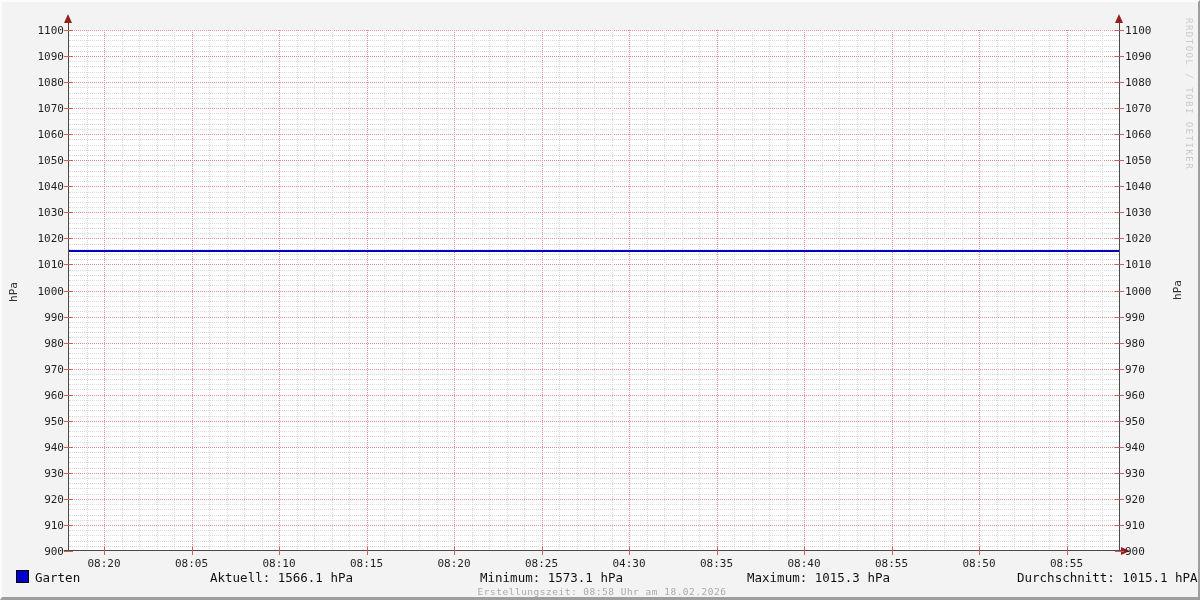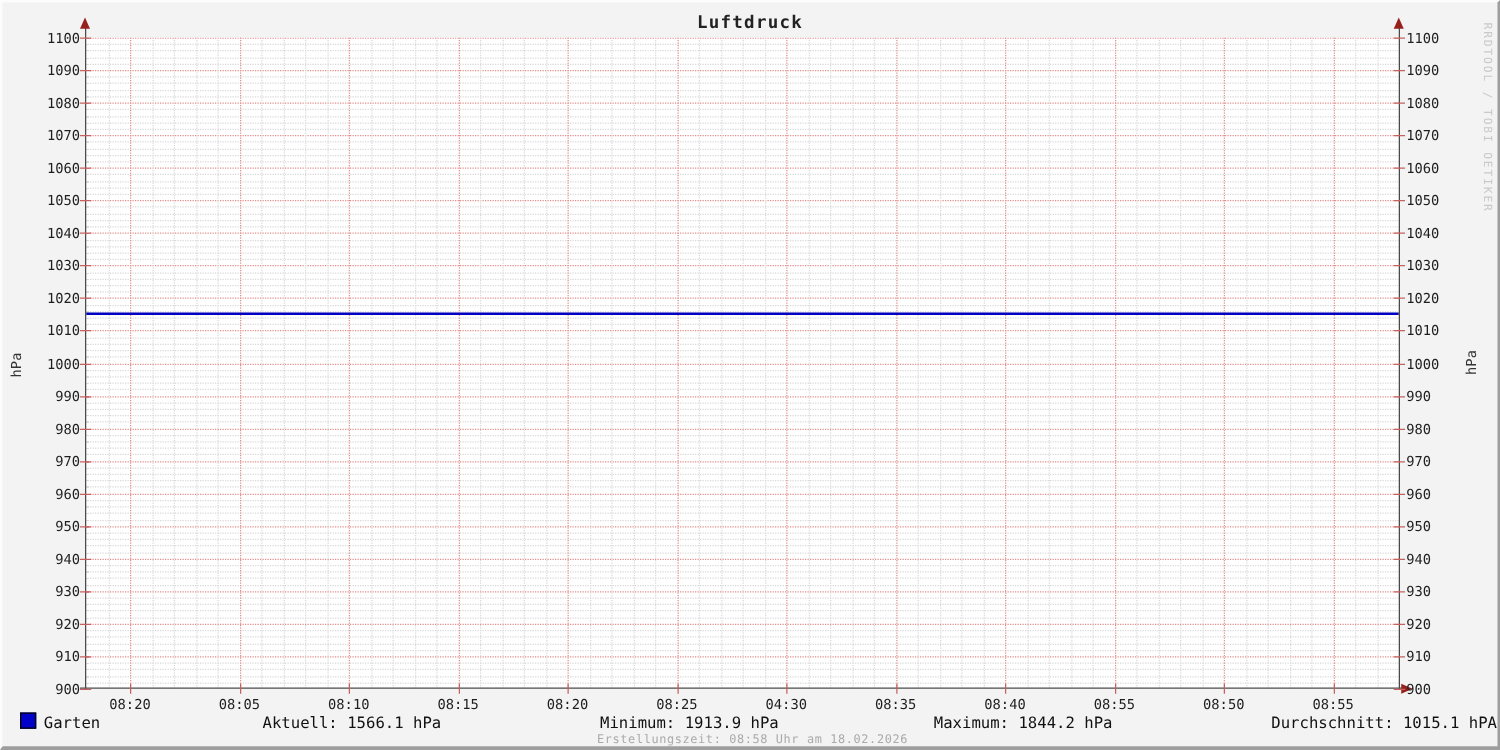--- a/index.html
+++ b/index.html
@@ -73,21 +73,20 @@
     text-align: center;
     font-size: 9.5px; color: #aaaaaa; letter-spacing: 0.5px;
   }
   .dataline { height: 2px; }
 </style>
 </head>
 <body>
 
 <div id="frame">
 
-  <div class="abs title">Luftdruck</div>
 
   <div class="abs ylab-text" style="left:-6px; top:283px;">hPa</div>
   <div class="abs ylab-text" style="left:1158px; top:281px;">hPa</div>
 
   <div class="abs watermark">RRDTOOL / TOBI OETIKER</div>
 
   <div class="abs" id="canvas">
       <div class="gl-h" style="top: 515.79px;"></div>
       <div class="gl-h" style="top: 510.58px;"></div>
       <div class="gl-h" style="top: 505.37px;"></div>
@@ -255,22 +254,22 @@
   <div class="abs axis" style="left:1117px; top:18px; width:1px; height:531px;"></div>
   <div class="abs axis" style="left:62px; top:548px; width:1058px; height:1px;"></div>
 
   <div class="abs arrow-up" style="left:62px; top:12px;"></div>
   <div class="abs arrow-up" style="left:1113px; top:12px;"></div>
   <div class="abs arrow-right" style="left:1119px; top:545px;"></div>
 
   <div class="abs swatch"></div>
   <span class="abs legend-row series-name">Garten</span>
   <span class="abs legend-row stat-aktuell">Aktuell: 1566.1 hPa</span>
-  <span class="abs legend-row stat-minimum">Minimum: 1913.9 hPa</span>
-  <span class="abs legend-row stat-maximum">Maximum: 1844.2 hPa</span>
+  <span class="abs legend-row stat-minimum">Minimum: 1573.1 hPa</span>
+  <span class="abs legend-row stat-maximum">Maximum: 1015.3 hPa</span>
   <span class="abs legend-row stat-durchschnitt">Durchschnitt: 1015.1 hPA</span>
 
   <div class="abs footer">Erstellungszeit: 08:58 Uhr am 18.02.2026</div>
 
 <div class="abs tick-label" style="left: 18px; top: 22px; width: 44px; text-align: right;">1100</div>
     <div class="abs tick-label" style="left: 1123px; top: 22px; width: 46px; text-align: left;">1100</div>
     <div class="abs tick" style="left: 62px; top: 28px; width: 9px; height: 1px;"></div>
     <div class="abs tick" style="left: 1113px; top: 28px; width: 9px; height: 1px;"></div>
     <div class="abs tick-label" style="left: 18px; top: 48.05px; width: 44px; text-align: right;">1090</div>
     <div class="abs tick-label" style="left: 1123px; top: 48.05px; width: 46px; text-align: left;">1090</div>

